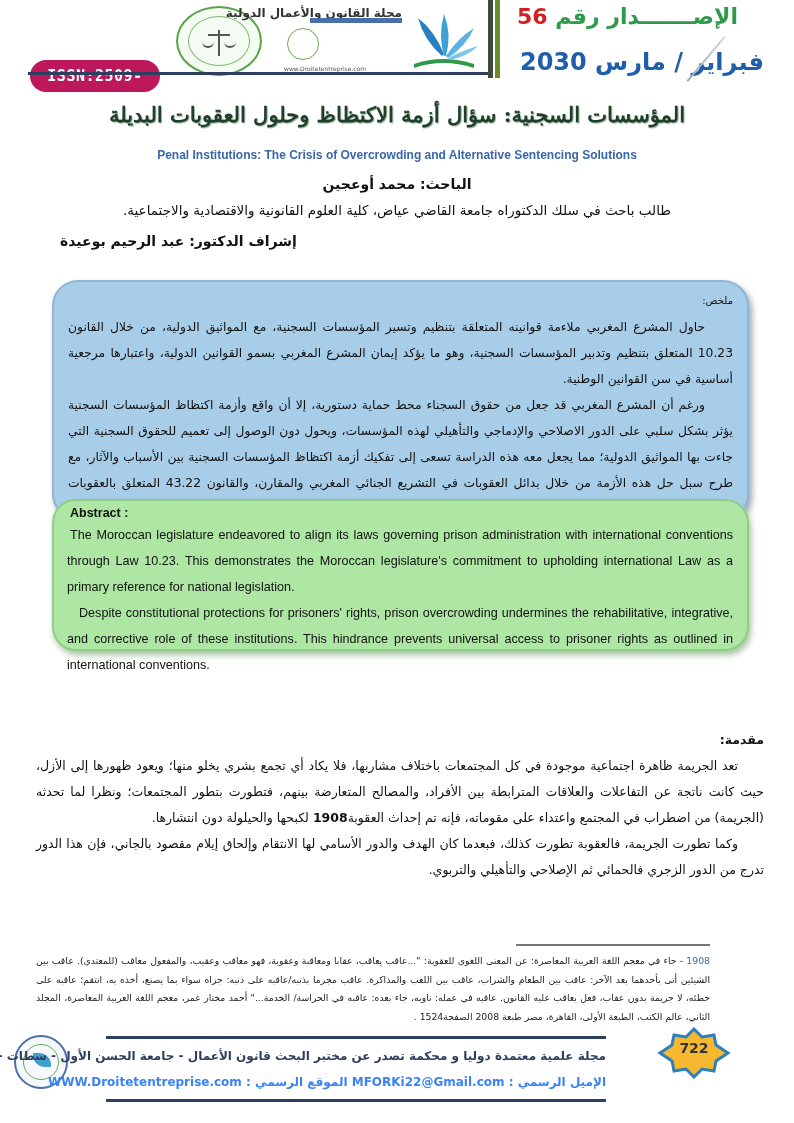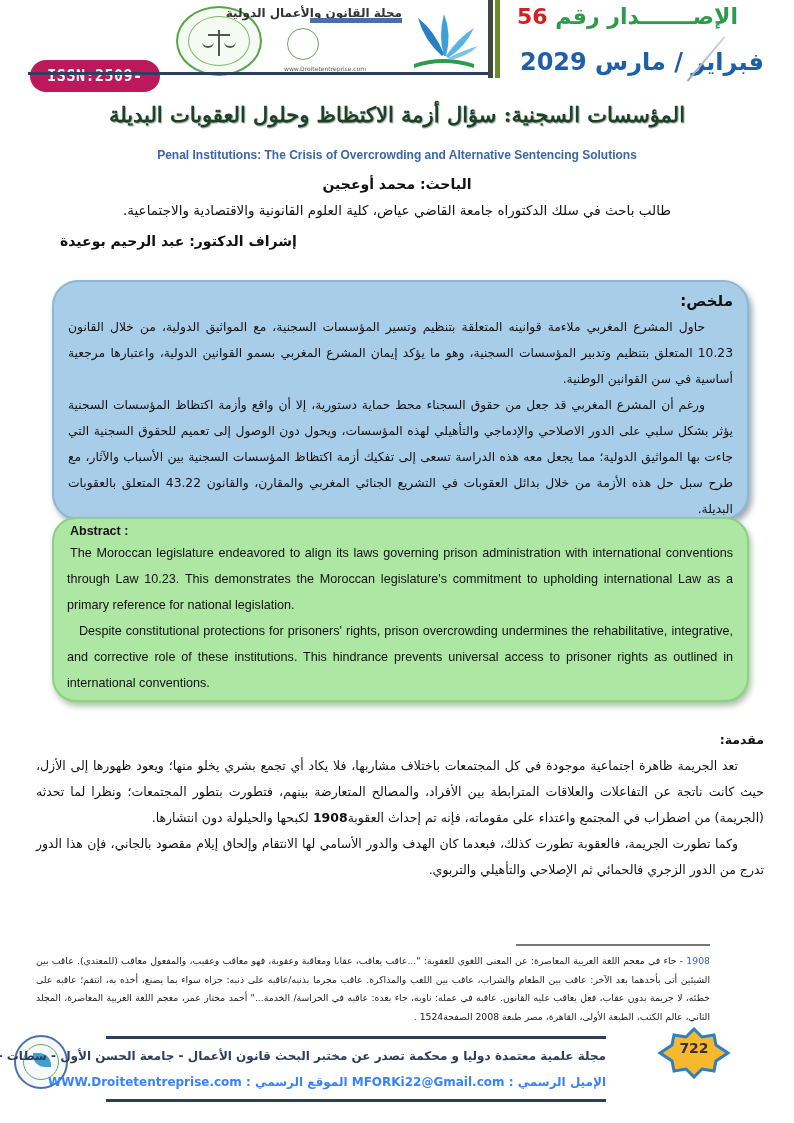--- a/index.html
+++ b/index.html
@@ -31,25 +31,25 @@
   
   .main-title { left:60px; top:102px; width:674px; text-align:center; font-family:"DejaVu Serif", serif; font-weight:bold; font-size:21px; color:#1f3f2a; direction:rtl; text-shadow:1px 1px 1px #9db3a0; }
   .en-title { left:60px; top:148px; width:674px; text-align:center; font-family:"Liberation Sans", sans-serif; font-weight:bold; font-size:12px; color:#3b66a8; }
   .author { left:60px; top:176px; width:674px; text-align:center; font-weight:bold; font-size:14px; direction:rtl; }
   .affil { left:60px; top:202px; width:674px; text-align:center; font-size:13.5px; direction:rtl; }
   .supervisor { left:60px; top:233px; width:674px; text-align:left; font-weight:bold; font-size:14px; direction:rtl; }
 
   
   .ar-box { left:52px; top:280px; width:697px; height:240px; background:#a8cde9; border:2px solid #8eb6d6; border-radius:26px; box-shadow:3px 4px 6px #9aa7b2; box-sizing:border-box; }
   .ar-box-inner { position:absolute; left:14px; right:14px; top:6px; direction:rtl; font-family:"DejaVu Sans", sans-serif; font-size:12.3px; line-height:26px; text-align:justify; color:#111; }
-  .ar-box-inner .lbl { font-weight:bold; font-size:15px; }
+  .ar-box-inner .lbl { font-weight:normal; font-size:10px; }
   .ar-box-inner p { margin:0; text-indent:28px; }
 
   
-  .en-box { left:52px; top:517px; width:697px; height:185px; background:#aee6a4; border:2px solid #8fce85; border-radius:24px; box-shadow:2px 4px 6px #a7c2a3; box-sizing:border-box; }
+  .en-box { left:52px; top:499px; width:697px; height:152px; background:#aee6a4; border:2px solid #8fce85; border-radius:24px; box-shadow:2px 4px 6px #a7c2a3; box-sizing:border-box; }
   .en-box-inner { position:absolute; left:13px; right:14px; top:3px; font-family:"Liberation Sans", sans-serif; font-size:12.6px; line-height:26px; text-align:justify; color:#111; }
   .en-box-inner .lbl { font-weight:bold; font-size:12.5px; display:block; line-height:18px; margin-left:3px; }
   .en-box-inner p { margin:0; }
   .en-box-inner p.first { text-indent:3px; }
   .en-box-inner p.second { text-indent:12px; }
 
   
   .intro { left:36px; top:727px; width:728px; direction:rtl; font-size:12.5px; line-height:26px; text-align:justify; }
   .intro .lbl { font-weight:bold; }
   .intro p { margin:0; text-indent:26px; }
@@ -100,21 +100,21 @@
   <path d="M44 48 Q60 40 74 36 Q64 46 46 50 Z" fill="#7cc4ea"></path>
 </svg>
 
 <div class="abs vbar1"></div>
 <div class="abs vbar2"></div>
 
 <div class="abs issue-line">
   <span>الإصـــــــدار رقم</span>
   <span class="num">56</span>
 </div>
-<div class="abs date-line">فبراير / مارس 2029</div>
+<div class="abs date-line">فبراير / مارس 2030</div>
 <div class="abs diag"></div>
 <div class="abs hdr-rule"></div>
 
 <div class="abs main-title">المؤسسات السجنية: سؤال أزمة الاكتظاظ وحلول العقوبات البديلة</div>
 <div class="abs en-title">Penal Institutions: The Crisis of Overcrowding and Alternative Sentencing Solutions</div>
 <div class="abs author">الباحث: محمد أوعجين</div>
 <div class="abs affil">طالب باحث في سلك الدكتوراه جامعة القاضي عياض، كلية العلوم القانونية والاقتصادية والاجتماعية.</div>
 <div class="abs supervisor">إشراف الدكتور: عبد الرحيم بوعيدة</div>
 
 <div class="abs ar-box">

